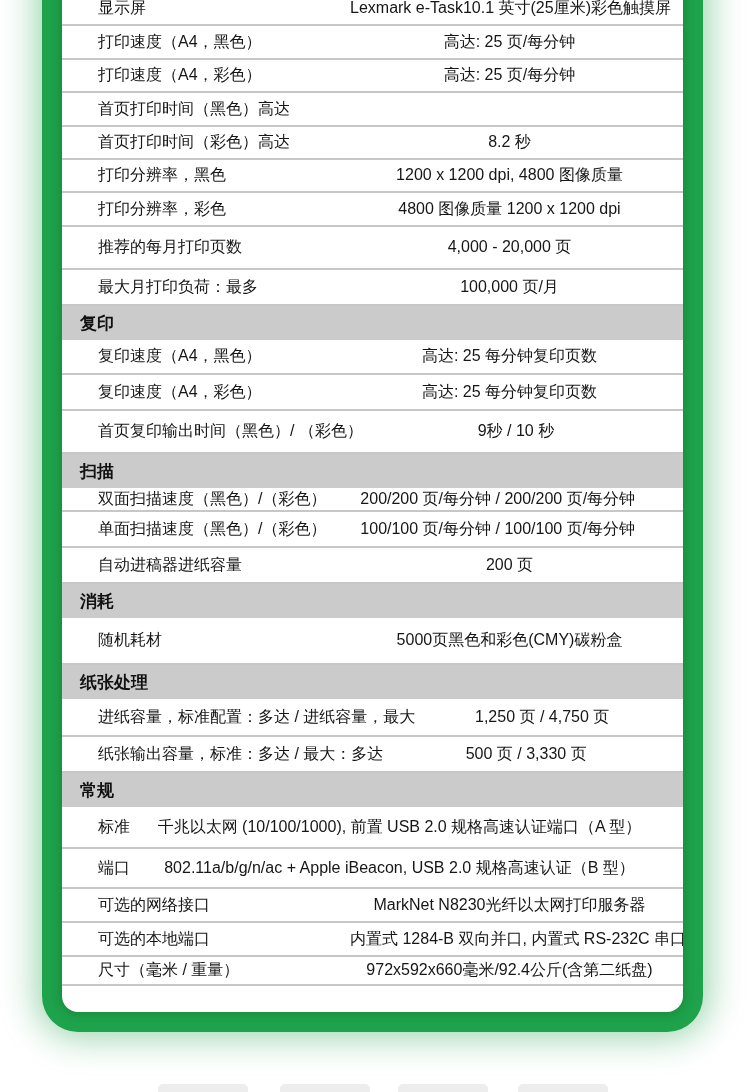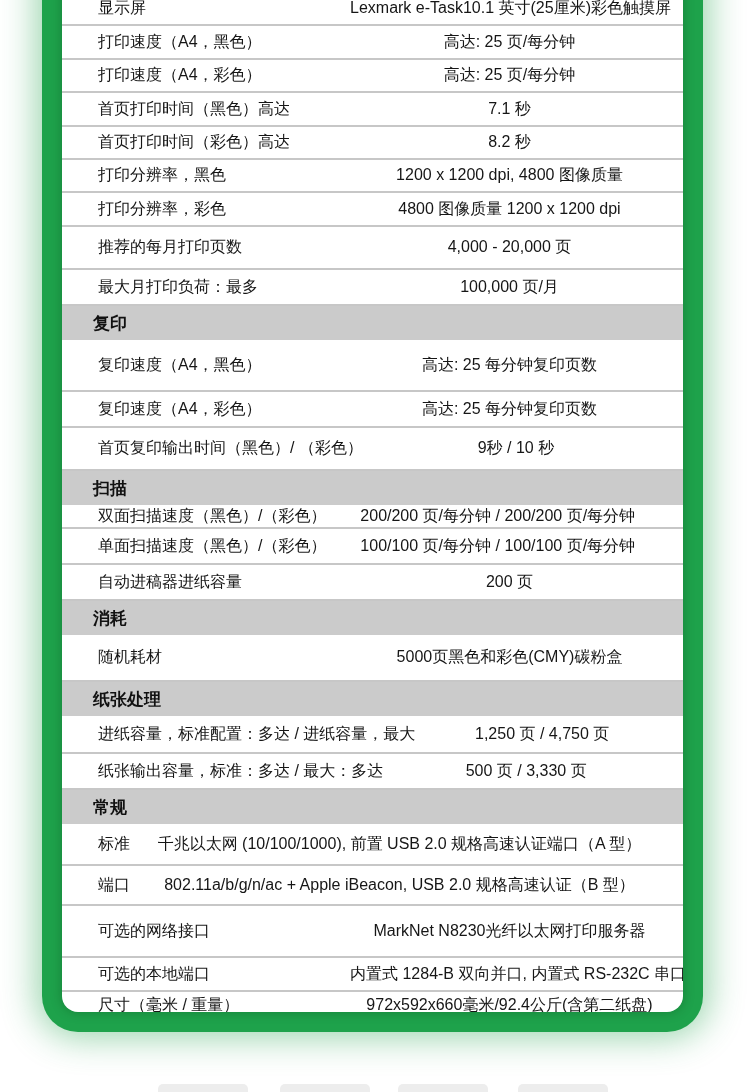--- a/index.html
+++ b/index.html
@@ -34,21 +34,21 @@
     background:var(--card-bg);
     border-radius:0 0 16px 16px;
     box-shadow:0 0 12px rgba(0,40,10,.28);
     overflow:hidden;
   }
   .spec-table{margin-top:52px;}
   .sec-header{
     height:34px;
     background:var(--header-gray);
     display:flex;align-items:center;
-    padding-left:31px;
+    padding-left:18px;
     font-size:17px;font-weight:bold;
     color:#111;
   }
   .row{
     display:flex;align-items:center;
     padding:0 14px 0 36px;
     border-bottom:2px solid var(--divider);
     font-size:16px;
   }
   .row .lab{white-space:nowrap;flex:0 0 auto;}
@@ -79,21 +79,20 @@
       <div class="row fixedlab" style="height:34px">
         <span class="lab">打印速度（A4，黑色）</span>
         <span class="val">高达: 25 页/每分钟</span>
       </div>
       <div class="row fixedlab" style="height:33px">
         <span class="lab">打印速度（A4，彩色）</span>
         <span class="val">高达: 25 页/每分钟</span>
       </div>
       <div class="row fixedlab" style="height:34px">
         <span class="lab">首页打印时间（黑色）高达</span>
-        <span class="val">7.1 秒</span>
       </div>
       <div class="row fixedlab" style="height:33px">
         <span class="lab">首页打印时间（彩色）高达</span>
         <span class="val">8.2 秒</span>
       </div>
       <div class="row fixedlab" style="height:33px">
         <span class="lab">打印分辨率，黑色</span>
         <span class="val">1200 x 1200 dpi, 4800 图像质量</span>
       </div>
       <div class="row fixedlab" style="height:34px">
@@ -103,21 +102,21 @@
       <div class="row fixedlab" style="height:43px">
         <span class="lab">推荐的每月打印页数</span>
         <span class="val">4,000 - 20,000 页</span>
       </div>
       <div class="row fixedlab" style="height:36px">
         <span class="lab">最大月打印负荷：最多</span>
         <span class="val">100,000 页/月</span>
       </div>
 
       <div class="sec-header">复印</div>
-      <div class="row fixedlab" style="height:52px">
+      <div class="row fixedlab" style="height:35px">
         <span class="lab">复印速度（A4，黑色）</span>
         <span class="val">高达: 25 每分钟复印页数</span>
       </div>
       <div class="row fixedlab" style="height:36px">
         <span class="lab">复印速度（A4，彩色）</span>
         <span class="val">高达: 25 每分钟复印页数</span>
       </div>
       <div class="row" style="height:43px">
         <span class="lab">首页复印输出时间（黑色）/ （彩色）</span>
         <span class="val">9秒 / 10 秒</span>
@@ -155,21 +154,21 @@
 
       <div class="sec-header">常规</div>
       <div class="row" style="height:42px">
         <span class="lab">标准</span>
         <span class="val">千兆以太网 (10/100/1000), 前置 USB 2.0 规格高速认证端口（A 型）</span>
       </div>
       <div class="row" style="height:40px">
         <span class="lab">端口</span>
         <span class="val">802.11a/b/g/n/ac + Apple iBeacon, USB 2.0 规格高速认证（B 型）</span>
       </div>
-      <div class="row fixedlab" style="height:52px">
+      <div class="row fixedlab" style="height:34px">
         <span class="lab">可选的网络接口</span>
         <span class="val">MarkNet N8230光纤以太网打印服务器</span>
       </div>
       <div class="row fixedlab" style="height:34px">
         <span class="lab">可选的本地端口</span>
         <span class="val">内置式 1284-B 双向并口, 内置式 RS-232C 串口</span>
       </div>
       <div class="row fixedlab" style="height:29px">
         <span class="lab">尺寸（毫米 / 重量）</span>
         <span class="val">972x592x660毫米/92.4公斤(含第二纸盘)</span>

